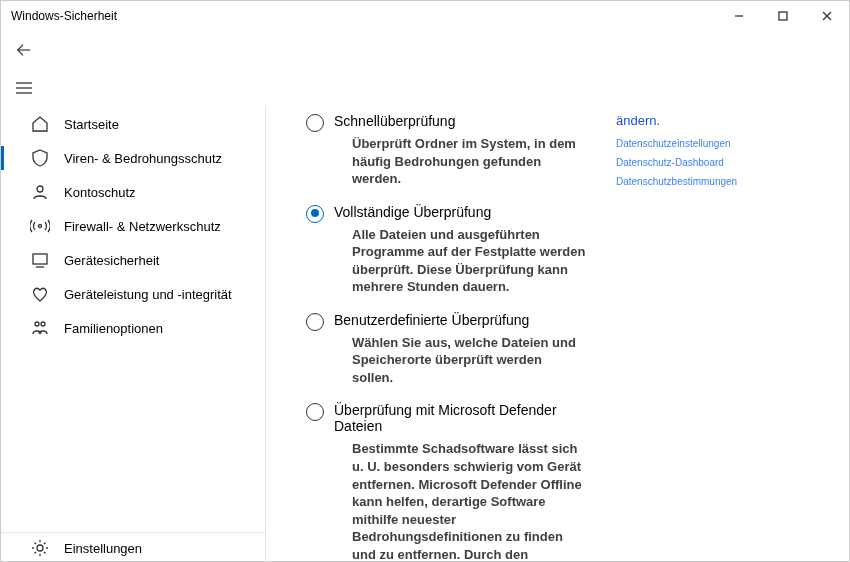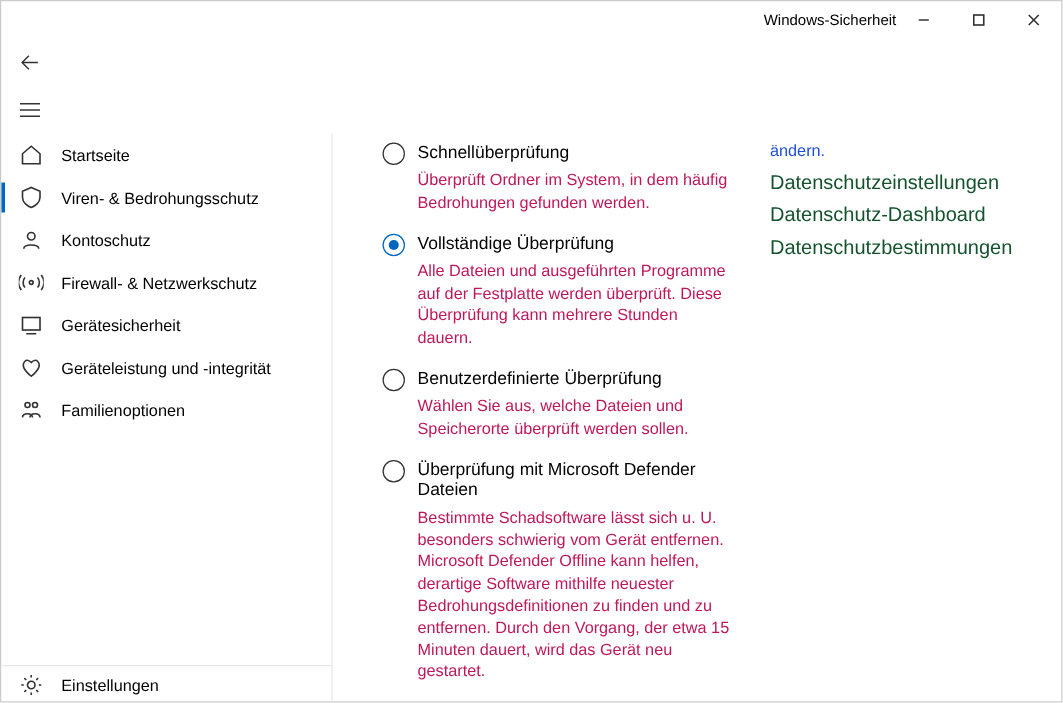--- a/index.html
+++ b/index.html
@@ -13,21 +13,20 @@
     height: 562px;
     overflow: hidden;
     border: 1px solid #ccc;
   }
   .titlebar {
     height: 30px;
     display: flex;
     align-items: center;
     padding: 0 0 0 10px;
     font-size: 12px;
-    text-align: right;
   }
   .titlebar .title { flex: 1; }
   .titlebar .win-controls { display: flex; }
   .titlebar .win-btn {
     width: 44px; height: 30px;
     display: flex; align-items: center; justify-content: center;
     font-size: 12px; cursor: default;
   }
   .back-row {
     height: 40px;
@@ -52,21 +51,21 @@
     width: 265px;
     border-right: 1px solid #e6e6e6;
     display: flex;
     flex-direction: column;
   }
   .nav { flex: 1; }
   .nav-item, .settings-item {
     display: flex;
     align-items: center;
     height: 34px;
-    padding-left: 14px;
+    padding-left: 29px;
     cursor: default;
     position: relative;
     font-size: 13px;
   }
   .nav-item .icon, .settings-item .icon {
     width: 20px; height: 20px;
     display: flex; align-items: center; justify-content: center;
     margin-right: 14px;
   }
   .nav-item.sel::before {
@@ -114,38 +113,39 @@
     background: #0067c0;
     border-radius: 50%;
   }
   .opt-title {
     font-size: 14px;
     font-weight: 400;
     margin-bottom: 6px;
   }
   .opt-desc {
     font-size: 13px;
-    color: #be185d;
+    color: #404040;
     line-height: 1.35;
-    margin-left: 28px;
+    margin-left: 46px;
     margin-bottom: 16px;
+    font-weight: bold;
   }
 
   .right-col {
     margin-left: 30px;
     width: 200px;
   }
   .right-text {
     font-size: 13px;
     color: #1d4ed8;
     margin-bottom: 10px;
   }
   .link {
-    color: #14532d;
-    font-size: 16px;
+    color: #3b82f6;
+    font-size: 10px;
     margin-bottom: 8px;
     cursor: default;
   }
   svg { stroke: #333; fill: none; stroke-width: 1.3; }
 </style>
 </head>
 <body>
 
 <div class="titlebar">
   <div class="title">Windows-Sicherheit</div>

